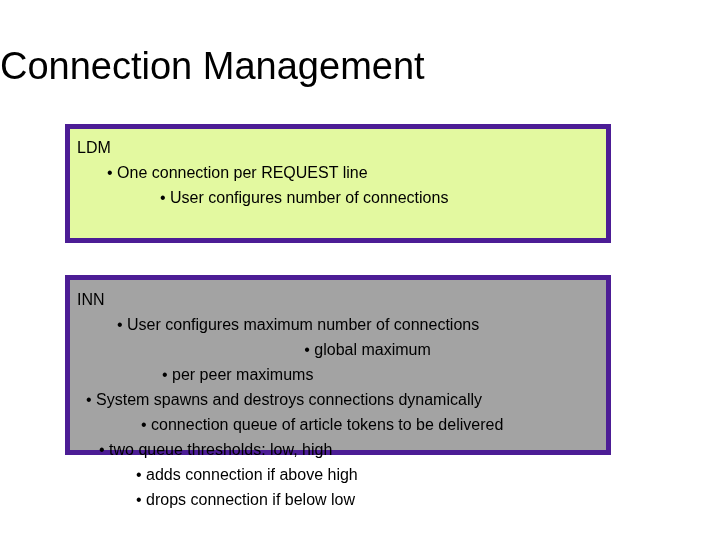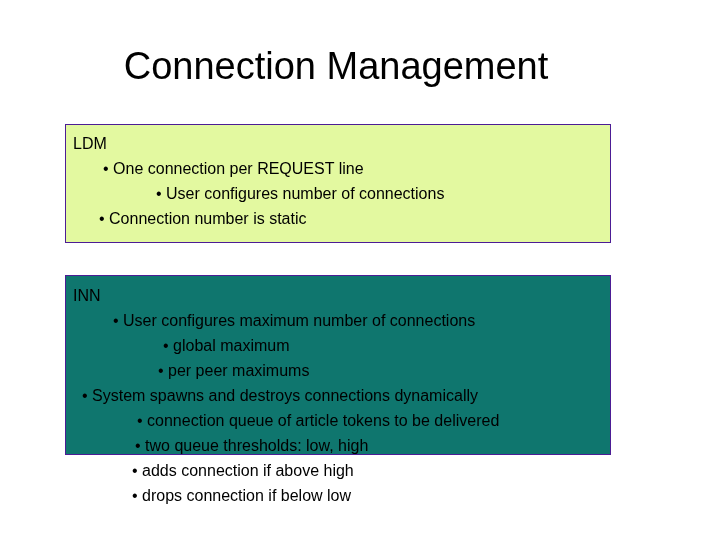--- a/index.html
+++ b/index.html
@@ -18,86 +18,84 @@
     position: relative;
     width: 720px;
     height: 540px;
     box-sizing: border-box;
   }
   .slide-title {
     position: absolute;
     left: 0;
     top: 44px;
     width: 672px;
-    text-align: center;
     font-size: 38px;
     font-weight: normal;
     line-height: 44px;
     letter-spacing: 0px;
     color: #000000;
   }
   .box {
     position: absolute;
     box-sizing: border-box;
-    border: 1px solid #4c1d95;
+    border: 5px solid #4c1d95;
     padding: 0;
   }
   .box-ldm {
     left: 65px;
     top: 124px;
     width: 546px;
     height: 119px;
     background: #e3f9a0;
   }
   .box-inn {
     left: 65px;
     top: 275px;
     width: 546px;
     height: 180px;
-    background: #0f766e;
+    background: #a3a3a3;
   }
   .line {
     font-size: 16px;
     line-height: 25px;
     white-space: nowrap;
     color: #000000;
   }
   
   .lvl0 {
     padding-left: 7px;
     text-align: left;
   }
   .ldm-l1a { padding-left: 37px; }
   .ldm-l2  { padding-left: 90px; }
   .ldm-l1b { padding-left: 33px; }
 
   .inn-l1a { padding-left: 47px; }
-  .inn-l2a { padding-left: 97px; }
+  .inn-l2a { padding-left: 59px; text-align: center; }
   .inn-l2b { padding-left: 92px; }
   .inn-l1b { padding-left: 16px; }
   .inn-l2c { padding-left: 71px; }
-  .inn-l2d { padding-left: 29px; margin-left: 40px; }
+  .inn-l2d { padding-left: 29px; }
   .inn-l2e { padding-left: 66px; }
   .inn-l2f { padding-left: 66px; }
 
   .pad-top-ldm { padding-top: 6px; }
   .pad-top-inn { padding-top: 7px; }
 </style>
 </head>
 <body>
 
 <div class="slide">
 
   <div class="slide-title">Connection Management</div>
 
   <div class="box box-ldm">
     <div class="line lvl0 pad-top-ldm">LDM</div>
     <div class="line ldm-l1a">• One connection per REQUEST line</div>
     <div class="line ldm-l2">• User configures number of connections</div>
-    <div class="line ldm-l1b">• Connection number is static</div>
   </div>
 
   <div class="box box-inn">
     <div class="line lvl0 pad-top-inn">INN</div>
     <div class="line inn-l1a">• User configures maximum number of connections</div>
     <div class="line inn-l2a">• global maximum</div>
     <div class="line inn-l2b">• per peer maximums</div>
     <div class="line inn-l1b">• System spawns and destroys connections dynamically</div>
     <div class="line inn-l2c">• connection queue of article tokens to be delivered</div>
     <div class="line inn-l2d">• two queue thresholds: low, high</div>

